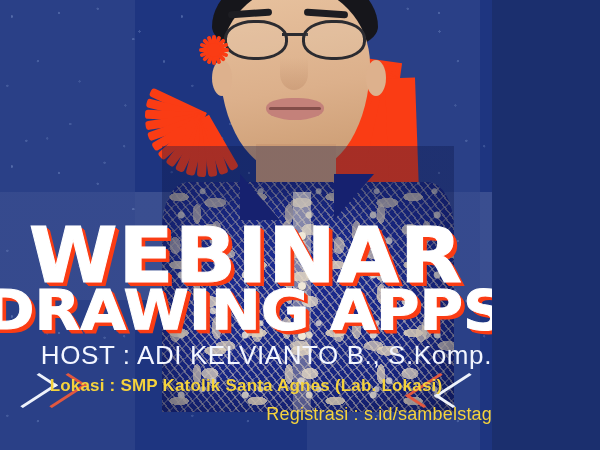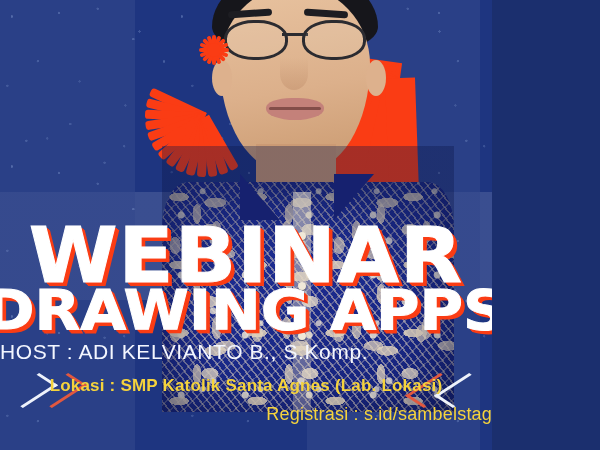--- a/index.html
+++ b/index.html
@@ -342,26 +342,26 @@
     color: #ffffff;
     -webkit-text-stroke: 1px #ffffff;
     text-shadow:
        4px 4px 0 #fa3c14,
        3px 3px 0 #fa3c14,
        2px 2px 0 #fa3c14;
     transform: scaleX(1.06);
   }
   #host-line {
     position: absolute;
-    left: 0; right: 0;
+    left: 13px; right: 0;
     top: 340px;
     z-index: 7;
-    text-align: left;
+    text-align: right;
     color: #f3f6ff;
-    font-size: 21px;
+    font-size: 26px;
     font-weight: 400;
     letter-spacing: .6px;
   }
   #location-line {
     position: absolute;
     left: 0; right: 0;
     top: 376px;
     z-index: 7;
     text-align: center;
     color: #f5d33c;

